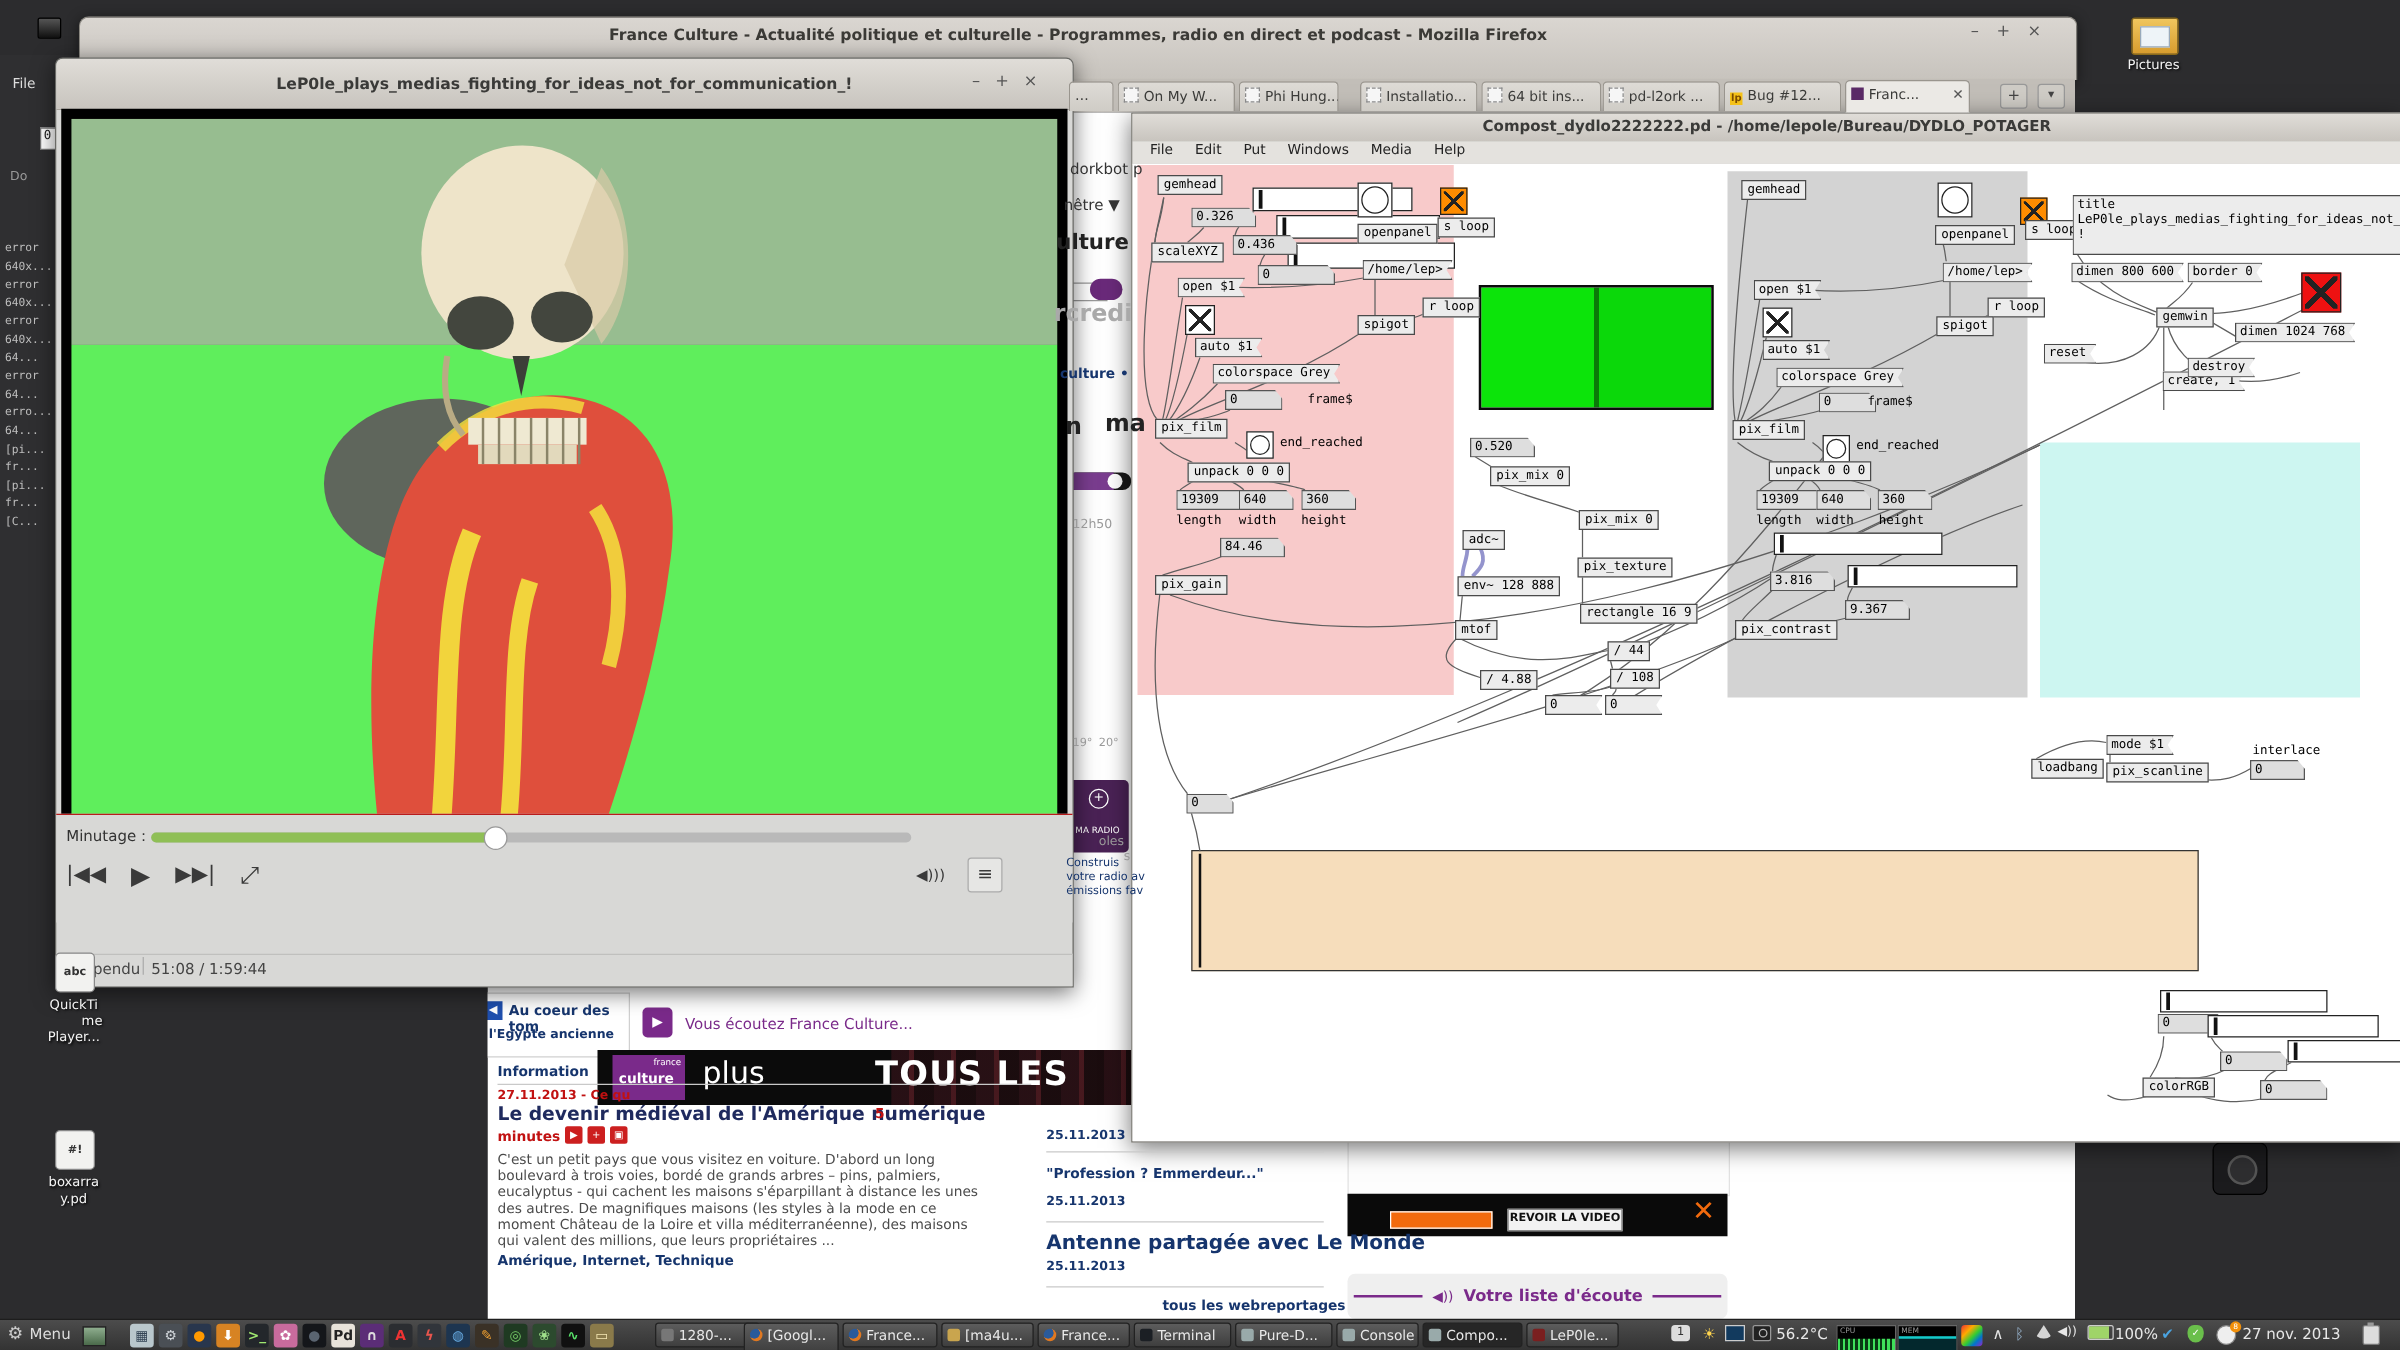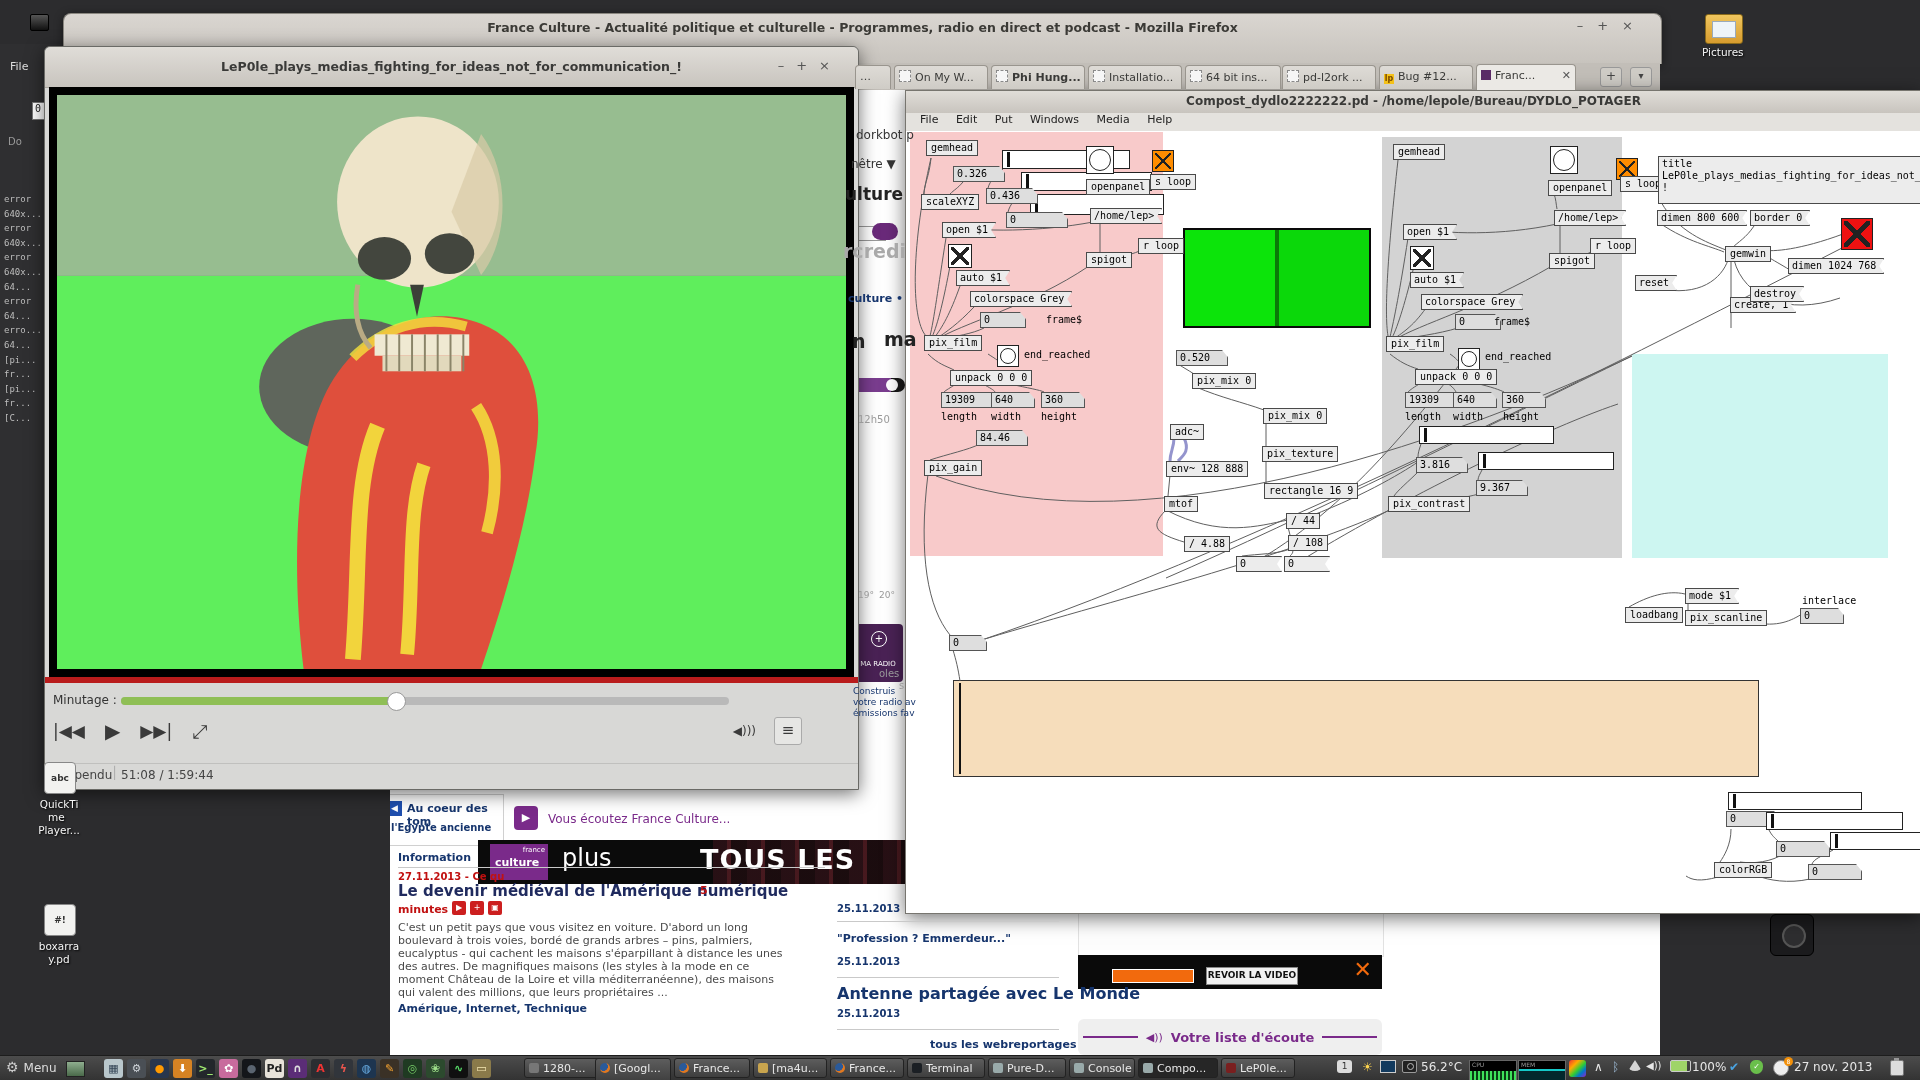--- a/index.html
+++ b/index.html
@@ -71,21 +71,21 @@
   .pictures-icon::after{content:"";position:absolute;left:6px;top:6px;right:6px;bottom:5px;background:#eef4f8;border:1px solid #9ab;}
   .unknown-icon{position:absolute;left:1770px;top:914px;width:42px;height:40px;background:#1b1b1d;border:1px solid #000;border-radius:6px;}
   .unknown-icon::after{content:"";position:absolute;left:11px;top:9px;width:20px;height:20px;border:2px solid #555;border-radius:50%;background:#2e2e30;}
   
   .player{position:absolute;left:44px;top:46px;width:813px;height:742px;background:#d8d8d6;border:1px solid #6a6a66;border-radius:6px 6px 0 0;box-shadow:0 4px 18px rgba(0,0,0,.55);}
   .pl-titlebar{position:absolute;left:0;top:0;right:0;height:40px;background:linear-gradient(#e0ddd8,#c8c4be);border-radius:6px 6px 0 0;border-bottom:1px solid #a9a59e;}
   .pl-title{position:absolute;left:0;right:0;top:12px;text-align:center;font-size:12.5px;font-weight:bold;color:#3a3a38;}
   .pl-btns{position:absolute;right:16px;top:11px;color:#555;font-size:13px;letter-spacing:12px;}
   .pl-video{position:absolute;left:4px;top:40px;width:805px;height:590px;background:#000;}
   .pl-video svg{position:absolute;left:8px;top:8px;}
-  .pl-controls{position:absolute;left:0;top:630px;right:0;height:86px;background:#d8d8d6;border-top:6px solid #b91c1c;}
+  .pl-controls{position:absolute;left:0;top:604px;right:0;height:86px;background:#d8d8d6;border-top:1px solid #b91c1c;}
   .pl-minutage{position:absolute;left:8px;top:10px;font-size:12px;color:#333;}
   .pl-track{position:absolute;left:76px;top:14px;width:608px;height:8px;background:#b9b9b9;border-radius:4px;}
   .pl-track .fill{position:absolute;left:0;top:0;height:8px;background:#8fbf56;border-radius:4px 0 0 4px;}
   .pl-track .thumb{position:absolute;top:-5px;width:17px;height:17px;background:#fff;border:1px solid #999;border-radius:50%;}
   .pl-buttons{position:absolute;left:8px;top:36px;font-size:17px;color:#3a3a3a;display:flex;gap:20px;align-items:center;}
   .pl-right{position:absolute;right:56px;top:34px;display:flex;gap:18px;align-items:center;color:#3a3a3a;}
   .pl-menu{width:26px;height:26px;background:#e6e6e4;border:1px solid #aaa;border-radius:3px;font-size:15px;text-align:center;line-height:24px;}
   .pl-status{position:absolute;left:0;top:716px;right:0;height:25px;background:#d8d8d6;border-top:1px solid #c0c0be;font-size:12px;color:#444;}
   .pl-status .st{position:absolute;left:8px;top:4px;}
   .pl-status .sep{position:absolute;left:66px;top:2px;color:#aaa;}
@@ -559,21 +559,21 @@
         <div class="tray-item tray-shield" style="position: absolute; left: 1750px; top: 4px;">✓</div>
         <div class="tray-item tray-clock" style="position: absolute; left: 1773px; top: 4px;">
           <span class="badge">8</span>
         </div>
         <div class="tray-item " style="position: absolute; left: 1794px; top: 4px;">27 nov. 2013</div>
         <div class="tray-item tray-clip" style="position: absolute; left: 1890px; top: 4px;"></div>
       </div>
   </div>
 <div class="ff-tab" style="position: absolute; left: 855px; top: 65px; width: 36px;">…</div>
     <div class="ff-tab" style="position: absolute; left: 894px; top: 65px; width: 94px;"><span class="tab-ic "></span>On My W...</div>
-    <div class="ff-tab" style="position: absolute; left: 991px; top: 65px; width: 94px; font-weight: bold;"><span class="tab-ic "></span>Phi Hung...</div>
+    <div class="ff-tab" style="position: absolute; left: 991px; top: 65px; width: 80px;"><span class="tab-ic "></span>Phi Hung...</div>
     <div class="ff-tab" style="position: absolute; left: 1088px; top: 65px; width: 94px;"><span class="tab-ic "></span>Installatio...</div>
     <div class="ff-tab" style="position: absolute; left: 1185px; top: 65px; width: 96px;"><span class="tab-ic "></span>64 bit ins...</div>
     <div class="ff-tab" style="position: absolute; left: 1282px; top: 65px; width: 94px;"><span class="tab-ic "></span>pd-l2ork ...</div>
     <div class="ff-tab" style="position: absolute; left: 1379px; top: 65px; width: 94px;"><span class="tab-ic lp">lp</span>Bug #12...</div>
     <div class="ff-tab active" style="position: absolute; left: 1476px; top: 64px; width: 100px;"><span class="tab-ic purple"></span>Franc...<span class="tab-close">✕</span></div>
     <div class="frag f-d" style="position: absolute; left: 856px; top: 128px; font-size: 12px;">dorkbot p</div>
     <div class="frag f-d" style="position: absolute; left: 851px; top: 157px; font-size: 12px;">nêtre ▼</div>
     <div class="frag f-db" style="position: absolute; left: 845px; top: 184px; font-size: 17px;">ulture</div>
     <div class="frag f-d" style="position: absolute; left: 893px; top: 190px; font-size: 9px;">•</div>
     <div class="frag f-gb" style="position: absolute; left: 843px; top: 240px; font-size: 19px;">rcredi</div>
@@ -608,18 +608,18 @@
     <div class="frag f-nb" style="position: absolute; left: 930px; top: 1038px; font-size: 11px;">tous les webreportages</div>
     <div class="divider" style="position: absolute; left: 398px; top: 867px; width: 427px; height: 1px;"></div>
     <div class="divider" style="position: absolute; left: 837px; top: 921px; width: 222px; height: 1px;"></div>
     <div class="divider" style="position: absolute; left: 837px; top: 977px; width: 222px; height: 1px;"></div>
     <div class="divider" style="position: absolute; left: 837px; top: 1029px; width: 222px; height: 1px;"></div>
     <div class="art-icon" style="position: absolute; left: 452px; top: 901px;">▶</div>
     <div class="art-icon" style="position: absolute; left: 470px; top: 901px;">+</div>
     <div class="art-icon" style="position: absolute; left: 488px; top: 901px;">▣</div>
     <div class="dicon" style="position: absolute; left: 44px; top: 762px;">abc</div>
     <div class="dlabel" style="position: absolute; left: 36px; top: 798px; width: 46px; text-align: center;">QuickTi</div>
-    <div class="dlabel" style="position: absolute; left: 48px; top: 811px; width: 46px; text-align: left;">me</div>
+    <div class="dlabel" style="position: absolute; left: 36px; top: 811px; width: 46px; text-align: right;">me</div>
     <div class="dlabel" style="position: absolute; left: 36px; top: 824px; width: 46px; text-align: center;">Player...</div>
     <div class="dicon" style="position: absolute; left: 44px; top: 904px;">#!</div>
     <div class="dlabel" style="position: absolute; left: 36px; top: 940px; width: 46px; text-align: center;">boxarra</div>
     <div class="dlabel" style="position: absolute; left: 36px; top: 953px; width: 46px; text-align: center;">y.pd</div>
   </div>
 
 </body></html>

